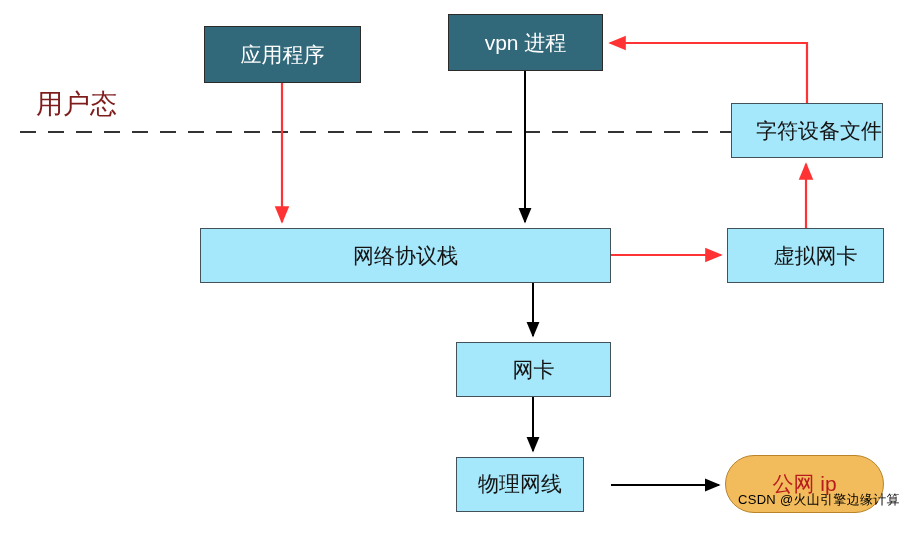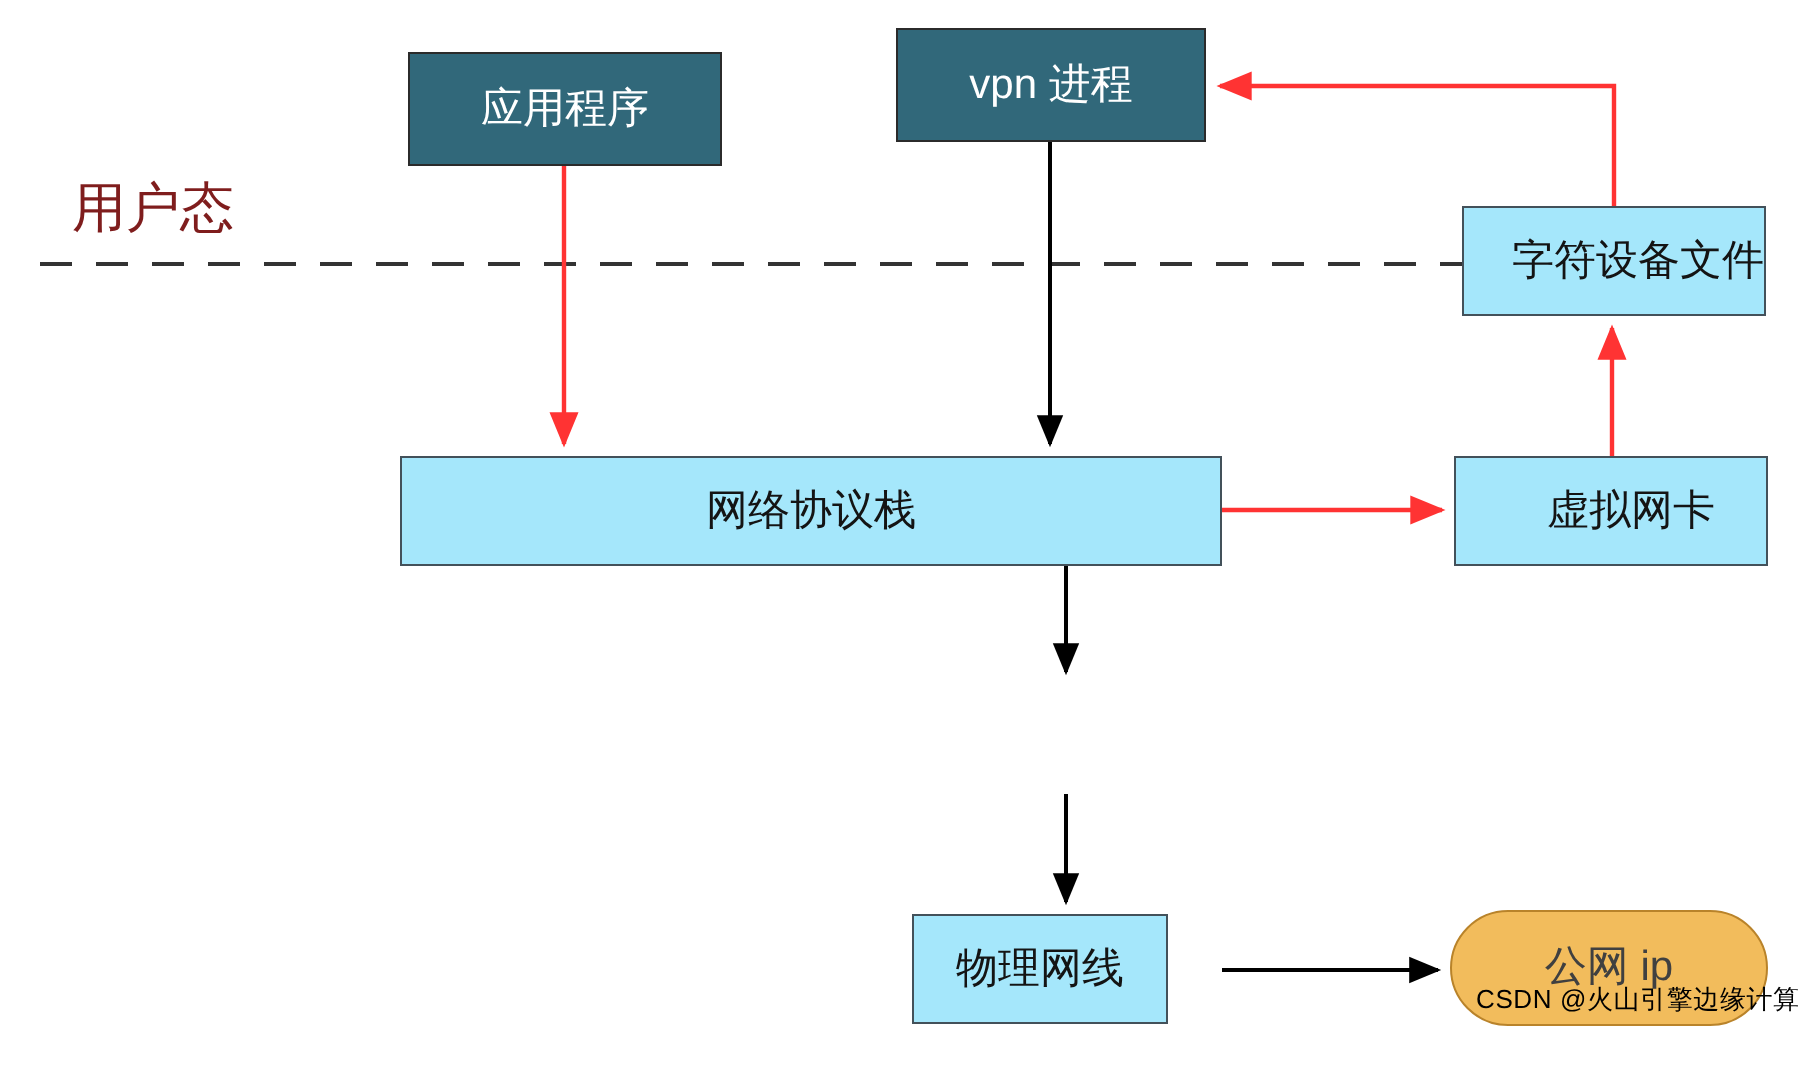--- a/index.html
+++ b/index.html
@@ -42,21 +42,21 @@
   }
   .node-kern {
     background: #A5E7FB;
     border: 1.6px solid #43515a;
     color: #141414;
     font-size: 21px;
   }
   .node-cloud {
     background: #F2BC5C;
     border: 1.6px solid #b9832a;
-    color: #404040;
+    color: #b91c1c;
     font-size: 21px;
     border-radius: 34px;
   }
   .zone-label {
     position: absolute;
     font-size: 27px;
     color: #7f1d1d;
     white-space: nowrap;
   }
   .watermark {
@@ -116,20 +116,23 @@
   </div>
 
   <div class="node node-kern" style="left:200px; top:228px; width:411px; height:55px;">
     <span>网络协议栈</span>
   </div>
 
   <div class="node node-kern" style="left:727px; top:228px; width:157px; height:55px;padding-left:20px;">
     <span>虚拟网卡</span>
   </div>
 
+  <div class="node node-kern" style="left:456px; top:342px; width:155px; height:55px;">
+    <span>网卡</span>
+  </div>
 
   <div class="node node-kern" style="left:456px; top:457px; width:128px; height:55px;font-family:Liberation Serif, serif;">
     <span>物理网线</span>
   </div>
 
   <div class="node node-cloud" style="left:725px; top:455px; width:159px; height:58px;">
     <span>公网 ip</span>
   </div>
 
   <div class="watermark" style="left:738px; top:491px;">CSDN @火山引擎边缘计算</div>

